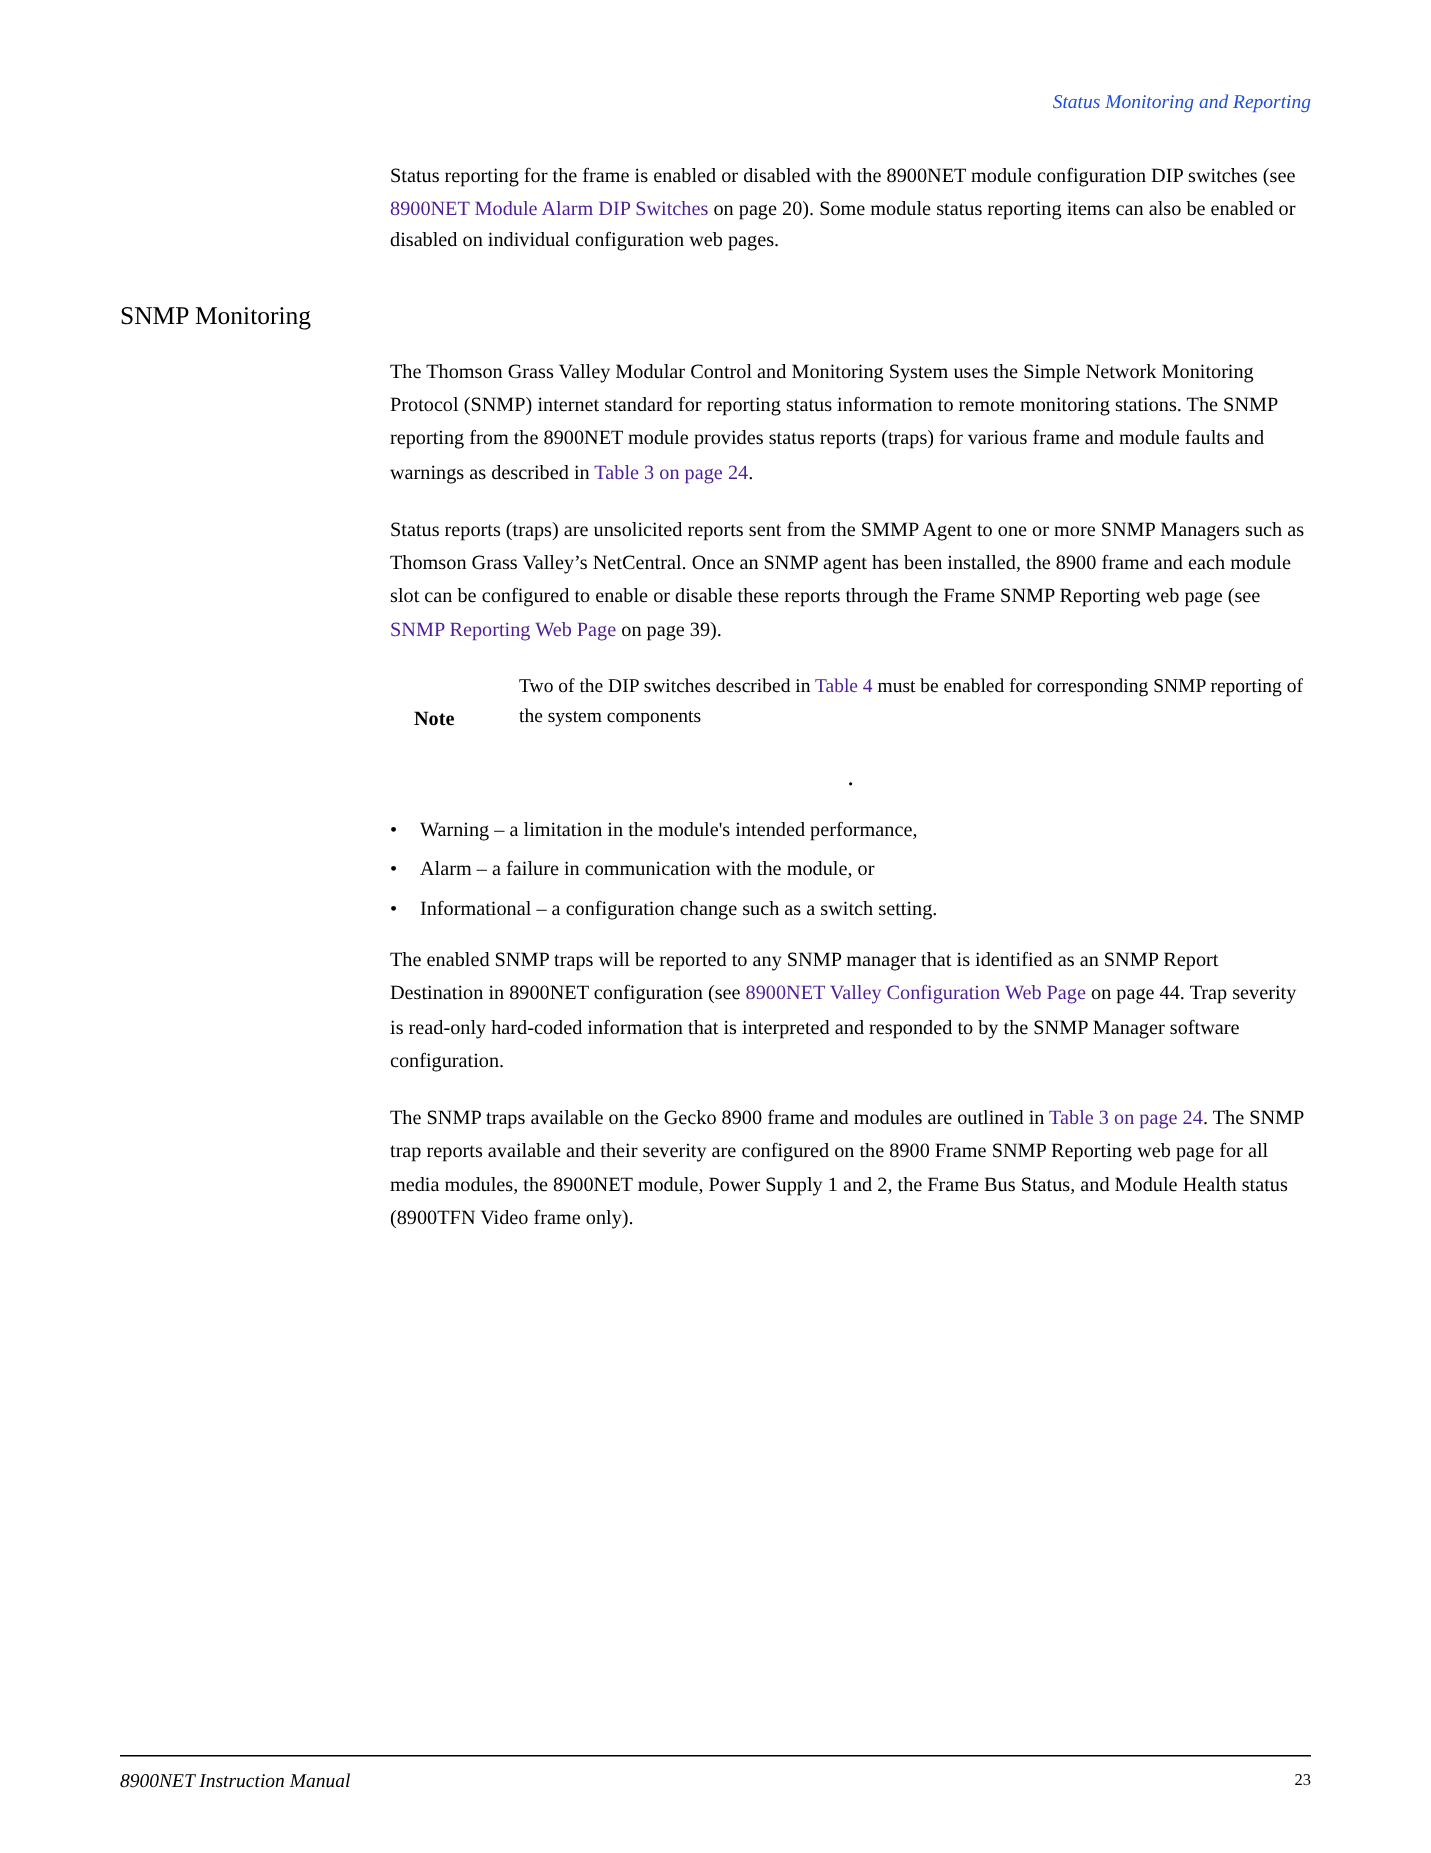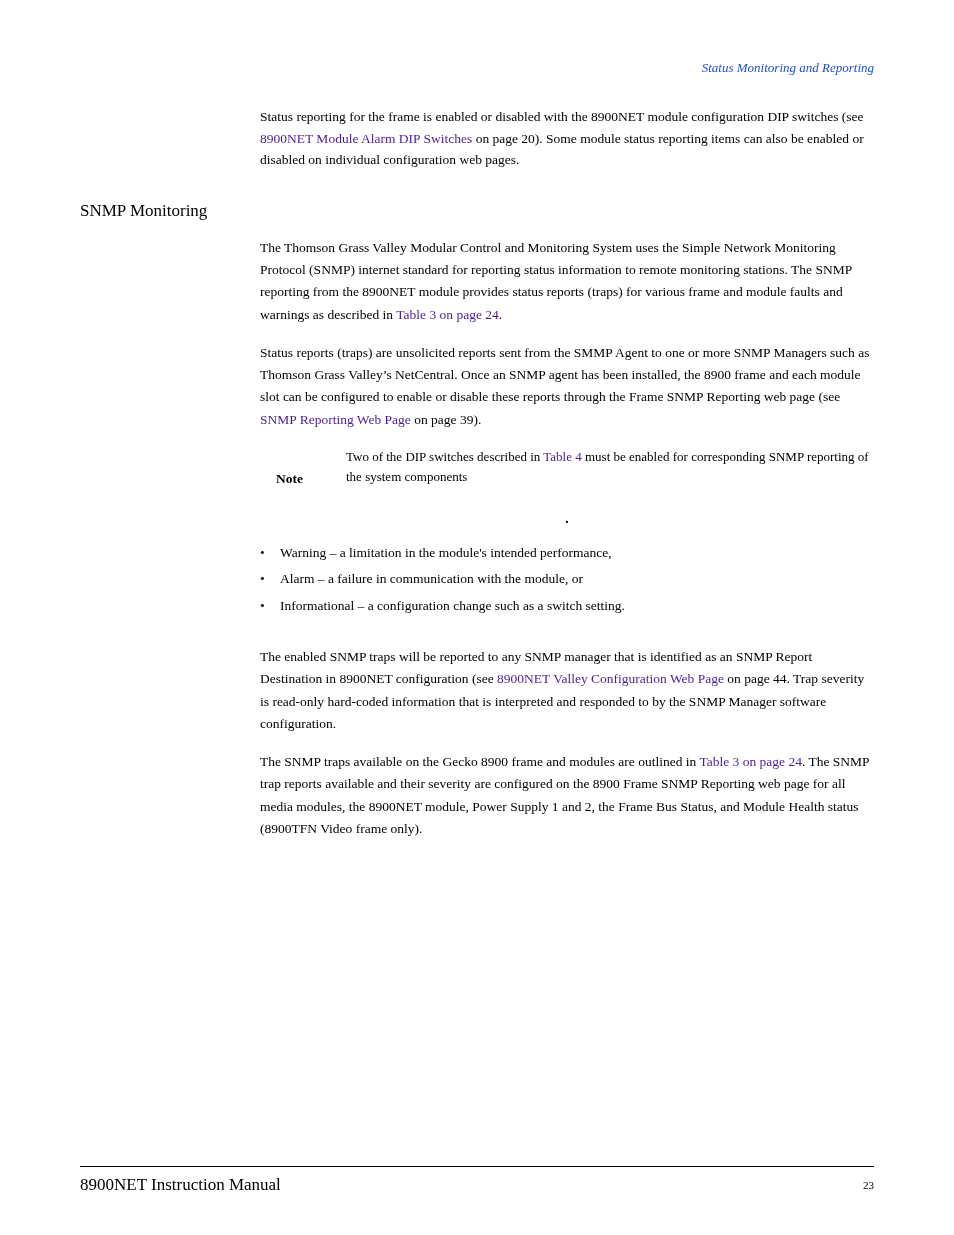--- a/index.html
+++ b/index.html
@@ -84,21 +84,21 @@
 
     .dot-separator {
       text-align: center;
       font-size: 18px;
       margin-bottom: 14px;
     }
 
     .bullet-list {
       list-style: none;
       padding: 0;
-      margin: 0 0 29px 0;
+      margin: 0 0 12px 0;
     }
 
     .bullet-list li {
       font-size: 13.5px;
       line-height: 1.65;
       padding-left: 20px;
       position: relative;
       margin-bottom: 4px;
     }
 
@@ -115,21 +115,22 @@
       left: 80px;
       right: 80px;
       display: flex;
       justify-content: space-between;
       align-items: center;
       border-top: 1px solid #000;
       padding-top: 8px;
     }
 
     .footer-left {
-      font-size: 17px;
+      font-style: italic;
+      font-size: 13px;
     }
 
     .footer-right {
       font-size: 11px;
     }
   </style>
 </head>
 <body>
 
 <div class="page">

